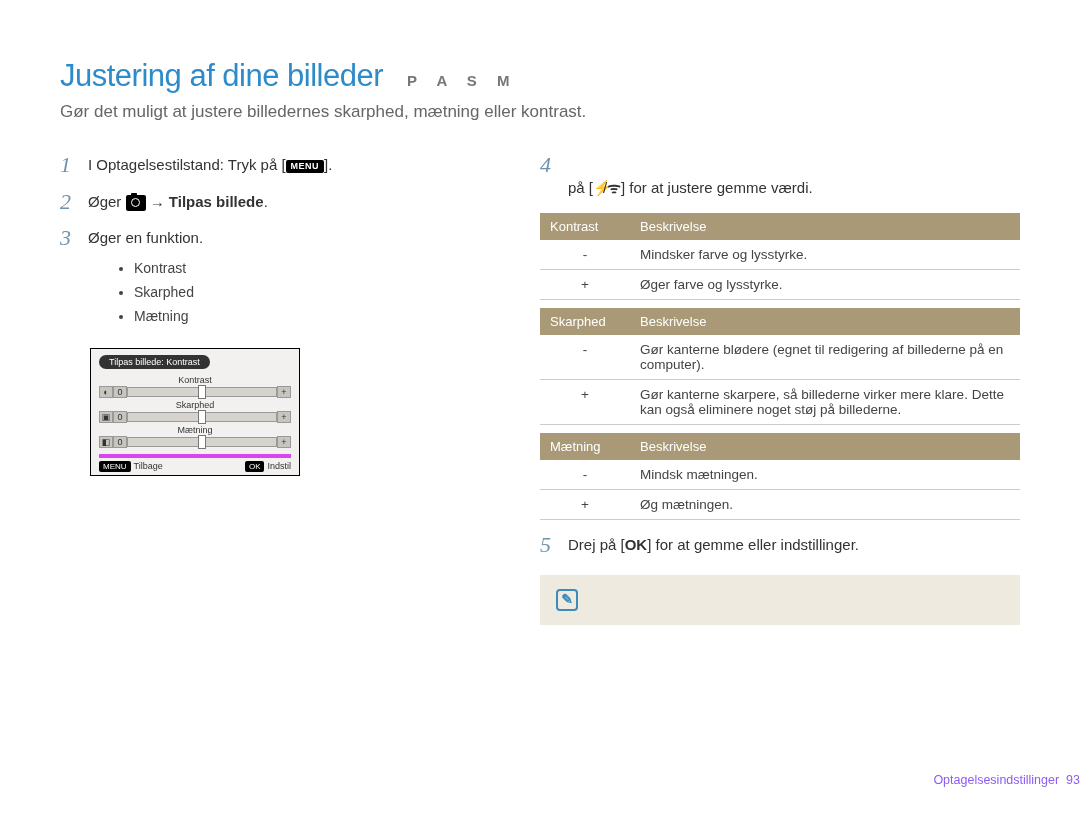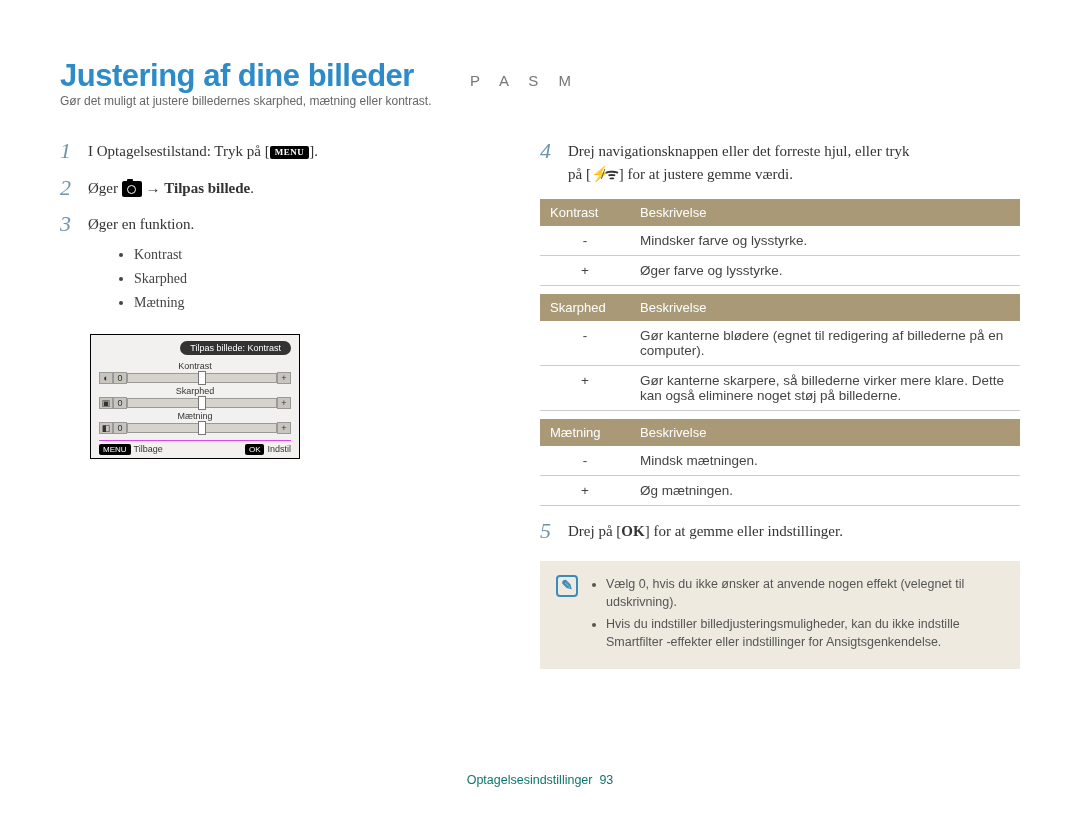--- a/index.html
+++ b/index.html
@@ -6,29 +6,29 @@
   body {
     width: 1080px;
     height: 815px;
     font-family: Arial, Helvetica, sans-serif;
     color: #333;
     background: #fff;
     padding: 58px 60px 0 60px;
     position: relative;
   }
   .title-row { display: flex; align-items: baseline; gap: 24px; }
-  .title { font-size: 31px; font-weight: 700; color: #2d8bca; letter-spacing: -0.5px; }
-  .mode-letters { font-size: 15px; color: #777; letter-spacing: 8px; font-weight: 400; margin-left: 32px; }
-  .subtitle { font-size: 12px; color: #666; margin-top: 0; }
+  .title { font-size: 31px; font-weight: 400; color: #2d8bca; letter-spacing: -0.5px; }
+  .mode-letters { font-size: 15px; color: #777; letter-spacing: 8px; font-weight: 700; }
+  .subtitle { font-size: 17px; color: #666; margin-top: 8px; }
   .columns { display: flex; gap: 40px; margin-top: 32px; }
   .col-left { width: 440px; }
   .col-right { flex: 1; }
   .step { display: flex; align-items: flex-start; gap: 10px; margin-bottom: 14px; font-size: 15px; color: #333; }
   .step-num { font-size: 22px; font-style: italic; font-family: Georgia, 'Times New Roman', serif; color: #6d94af; font-weight: 400; min-width: 18px; line-height: 1; }
-  .step-body { flex: 1; line-height: 1.5; font-family: Liberation Serif, serif; }
+  .step-body { flex: 1; line-height: 1.5; }
   .inline-icon {
     display: inline-flex; align-items: center; justify-content: center;
     background: #000; color: #fff; font-size: 9px; font-weight: bold;
     padding: 2px 5px; border-radius: 2px; vertical-align: middle;
     line-height: 1; letter-spacing: 0.5px;
   }
   .camera-icon {
     display: inline-flex; align-items: center; justify-content: center;
     width: 20px; height: 16px; background: #000; border-radius: 2px;
     vertical-align: middle; position: relative;
@@ -40,21 +40,21 @@
     content: ""; position: absolute; top: -2px; left: 5px; width: 6px; height: 3px; background: #000; border-radius: 1px 1px 0 0;
   }
   .bold { font-weight: bold; }
   .sub-bullets { margin: 8px 0 0 28px; font-size: 14px; color: #444; }
   .sub-bullets li { list-style: disc; margin-left: 18px; margin-bottom: 3px; }
 
   
   .lcd-wrap { margin-left: 30px; margin-top: 18px; }
   .lcd {
     width: 210px; border: 1px solid #000; background: #f2f1ef;
-    display: flex; flex-direction: column; align-items: flex-end;
+    display: flex; flex-direction: column; align-items: flex-start;
     padding: 6px 8px 4px 8px; font-size: 10px; color: #333;
   }
   .lcd-title {
     background: #333; color: #fff; font-size: 9px; padding: 2px 10px;
     border-radius: 8px; margin-bottom: 6px;
   }
   .slider-block { width: 100%; margin-bottom: 2px; text-align: center; }
   .slider-label { font-size: 9px; margin-bottom: 1px; }
   .slider-track {
     display: flex; align-items: center; justify-content: center; gap: 0;
@@ -66,21 +66,21 @@
   .track-mid {
     flex: 1; height: 10px; border: 1px solid #999; background: linear-gradient(to right, #d6d3cc, #d6d3cc);
     position: relative;
   }
   .track-knob {
     position: absolute; top: -3px; left: 50%; transform: translateX(-50%);
     width: 8px; height: 14px; background: #fff; border: 1px solid #777;
   }
   .lcd-footer {
     display: flex; justify-content: space-between; width: 100%;
-    border-top: 1px solid #d946ef; margin-top: 4px; padding-top: 3px; font-size: 9px;
+    border-top: 4px solid #d946ef; margin-top: 4px; padding-top: 3px; font-size: 9px;
   }
   .lcd-btn { background: #000; color:#fff; padding: 1px 4px; border-radius: 2px; font-size: 8px; margin-right: 3px; }
 
   
   table.desc {
     width: 100%; border-collapse: collapse; font-size: 13.5px; margin-bottom: 8px;
   }
   table.desc th {
     background: #aa9977; color: #fff; text-align: left; font-weight: 400;
     padding: 6px 10px; font-size: 13px;
@@ -99,21 +99,21 @@
   .note-icon {
     width: 22px; height: 22px; border: 2px solid #3a8cbb; border-radius: 4px;
     display: flex; align-items: center; justify-content: center;
     color: #3a8cbb; font-weight: bold; flex-shrink: 0; font-size: 14px;
   }
   .note-box ul { list-style: disc; margin-left: 16px; }
   .note-box li { margin-bottom: 4px; }
 
   .footer {
     position: absolute; bottom: 28px; left: 0; width: 100%;
-    text-align: center; font-size: 12.5px; color: #0f766e;
+    text-align: right; font-size: 12.5px; color: #8b5cf6;
   }
 
   .flash-icon {
     display:inline-block; width:10px; font-weight:bold;
   }
   .wifi-icon {
     display:inline-block; font-weight:bold;
   }
 </style>
 </head>
@@ -201,21 +201,21 @@
         </div>
       </div>
     </div>
   </div>
 
   <div class="col-right">
 
     <div class="step">
       <div class="step-num">4</div>
       <div class="step-body">
-        <span>Drej navigationsknappen eller det forreste hjul, eller tryk</span><br>
+        <br>
         <span>på [</span><span class="flash-icon">⚡</span><span>/</span><span class="wifi-icon">ᯤ</span><span>] for at justere gemme værdi.</span>
       </div>
     </div>
 
     <table class="desc">
       <tbody>
           <tr>
         <th>Kontrast</th>
         <th>Beskrivelse</th>
       </tr>
@@ -266,23 +266,19 @@
 
     <div class="step" style="margin-top:14px">
       <div class="step-num">5</div>
       <div class="step-body">
         <span>Drej på [</span><span style="font-weight:bold">OK</span><span>] for at gemme eller indstillinger.</span>
       </div>
     </div>
 
     <div class="note-box">
       <div class="note-icon">✎</div>
-      <ul>
-        <li>Vælg 0, hvis du ikke ønsker at anvende nogen effekt (velegnet til udskrivning).</li>
-        <li>Hvis du indstiller billedjusteringsmuligheder, kan du ikke indstille Smartfilter -effekter eller indstillinger for Ansigtsgenkendelse.</li>
-      </ul>
     </div>
   </div>
 </div>
 
 <div class="footer">
   <span>Optagelsesindstillinger</span>&nbsp;&nbsp;<span>93</span>
 </div>
 
 </body></html>

